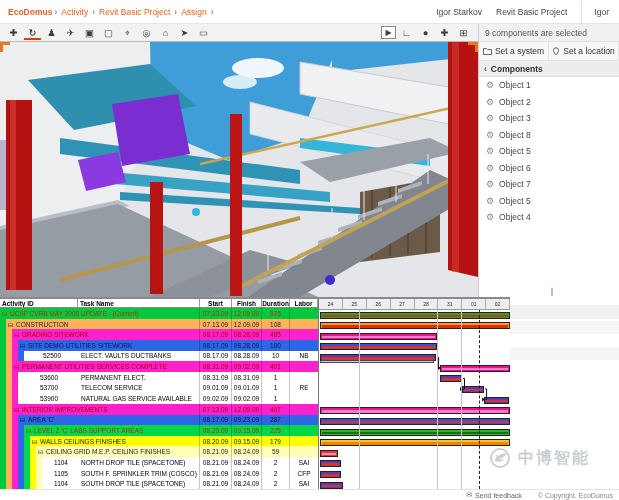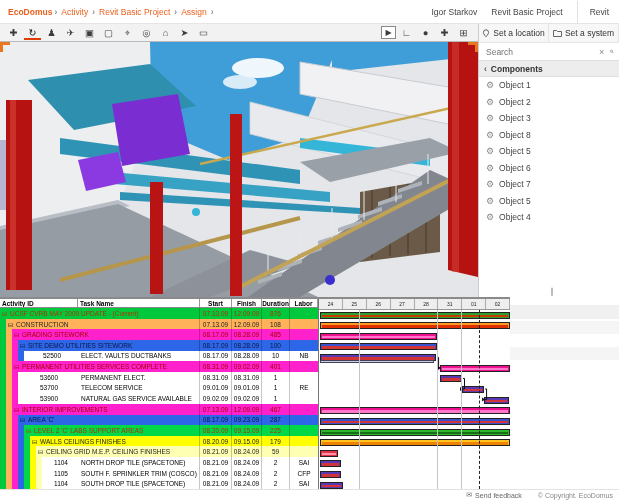--- a/index.html
+++ b/index.html
@@ -101,21 +101,21 @@
         <span class="crumb">Activity</span>
         <span class="bsep">›</span>
         <span class="crumb">Revit Basic Project</span>
         <span class="bsep">›</span>
         <span class="crumb">Assign</span>
         <span class="bsep">›</span>
       </span>
     <span class="top-right">
       <span class="toplink">Igor Starkov</span>
       <span class="toplink">Revit Basic Project</span>
-      <span class="toplink help">Revit</span>
+      <span class="toplink help">Igor</span>
     </span>
   </div>
 
   <div class="toolbar">
     <span id="tb-left" style="display:flex;align-items:center;margin-left:3px;">
         <span class="tbtn">✚</span>
         <span class="tbtn active">↻</span>
         <span class="tbtn">♟</span>
         <span class="tbtn">✈</span>
         <span class="tbtn">▣</span>
@@ -205,41 +205,34 @@
       <circle cx="330" cy="238" r="5" fill="#3a2ecf"></circle>
       <circle cx="196" cy="170" r="4" fill="#35b6d9"></circle>
     </svg>
     <div class="vp-corner" style="left:0;top:0;width:10px;height:3px;"></div>
     <div class="vp-corner" style="left:0;top:0;width:3px;height:10px;"></div>
     <div class="vp-corner" style="right:0;top:0;width:10px;height:3px;"></div>
     <div class="vp-corner" style="right:0;top:0;width:3px;height:10px;"></div>
   </div>
 
   <div class="rpanel">
+    <div class="rp-status">9 components are selected</div>
     <div class="rp-btnrow">
+      <span class="rp-btn">
+        <svg width="9" height="8" viewBox="0 0 9 8">
+            <path d="M0.5 1.5 h3 l1 1 h4 v5 h-8 z" fill="none" stroke="#555" stroke-width="0.9"></path>
+          </svg>
+        <span>Set a system</span>
+      </span>
       <span class="rp-btn">
         <svg width="8" height="9" viewBox="0 0 8 9">
             <path d="M4 0.8 a2.6 2.6 0 0 1 2.6 2.6 c0 1.8 -2.6 4.4 -2.6 4.4 s-2.6 -2.6 -2.6 -4.4 a2.6 2.6 0 0 1 2.6 -2.6 z" fill="none" stroke="#555" stroke-width="0.9"></path>
           </svg>
         <span>Set a location</span>
       </span>
-      <span class="rp-btn">
-        <svg width="9" height="8" viewBox="0 0 9 8">
-            <path d="M0.5 1.5 h3 l1 1 h4 v5 h-8 z" fill="none" stroke="#555" stroke-width="0.9"></path>
-          </svg>
-        <span>Set a system</span>
-      </span>
-    </div>
-    <div class="rp-search">
-      <input type="text" placeholder="Search" style="">
-      <span class="rp-clear">×</span>
-      <svg width="9" height="9" viewBox="0 0 9 9">
-          <circle cx="3.6" cy="3.6" r="2.7" fill="none" stroke="#444" stroke-width="1"></circle>
-          <line x1="5.8" y1="5.8" x2="8.2" y2="8.2" stroke="#444" stroke-width="1.1"></line>
-        </svg>
     </div>
     <div class="rp-comp">
       <span class="rp-chev">‹</span>
       <span>Components</span>
     </div>
     <div id="obj-list">
         <div class="obj">
           <span class="obj-ic">⚙</span>
           <span class="obj-lb">Object 1</span>
         </div>
@@ -638,20 +631,28 @@
         <div class="dline" style="left: 84%;"></div>
       </div>
   </div>
 
   <div class="rstrip">
     <div class="rblock" style="top:8px;height:14px;"></div>
     <div class="rblock" style="top:24px;height:13px;background:#f5f5f6;"></div>
     <div class="rblock" style="top:50px;height:13px;background:#f5f5f6;"></div>
   </div>
 
+  <div class="watermark">
+    <svg width="26" height="24" viewBox="0 0 26 24">
+      <circle cx="12" cy="12" r="9" fill="none" stroke="#ccd0d5" stroke-width="2"></circle>
+      <path d="M7 13 q4 -6 12 -6 q-3 5 -8 6 q3 1 6 0 q-4 4 -10 2 z" fill="#ccd0d5"></path>
+      <circle cx="9" cy="10" r="1" fill="#ccd0d5"></circle>
+    </svg>
+    <span class="wm-text">中博智能</span>
+  </div>
 
   <div class="footer">
     <span class="feedback">
       <span>✉</span>
       <span>Send feedback</span>
     </span>
     <span class="copyright">© Copyright. EcoDomus</span>
   </div>
 
 </div>

